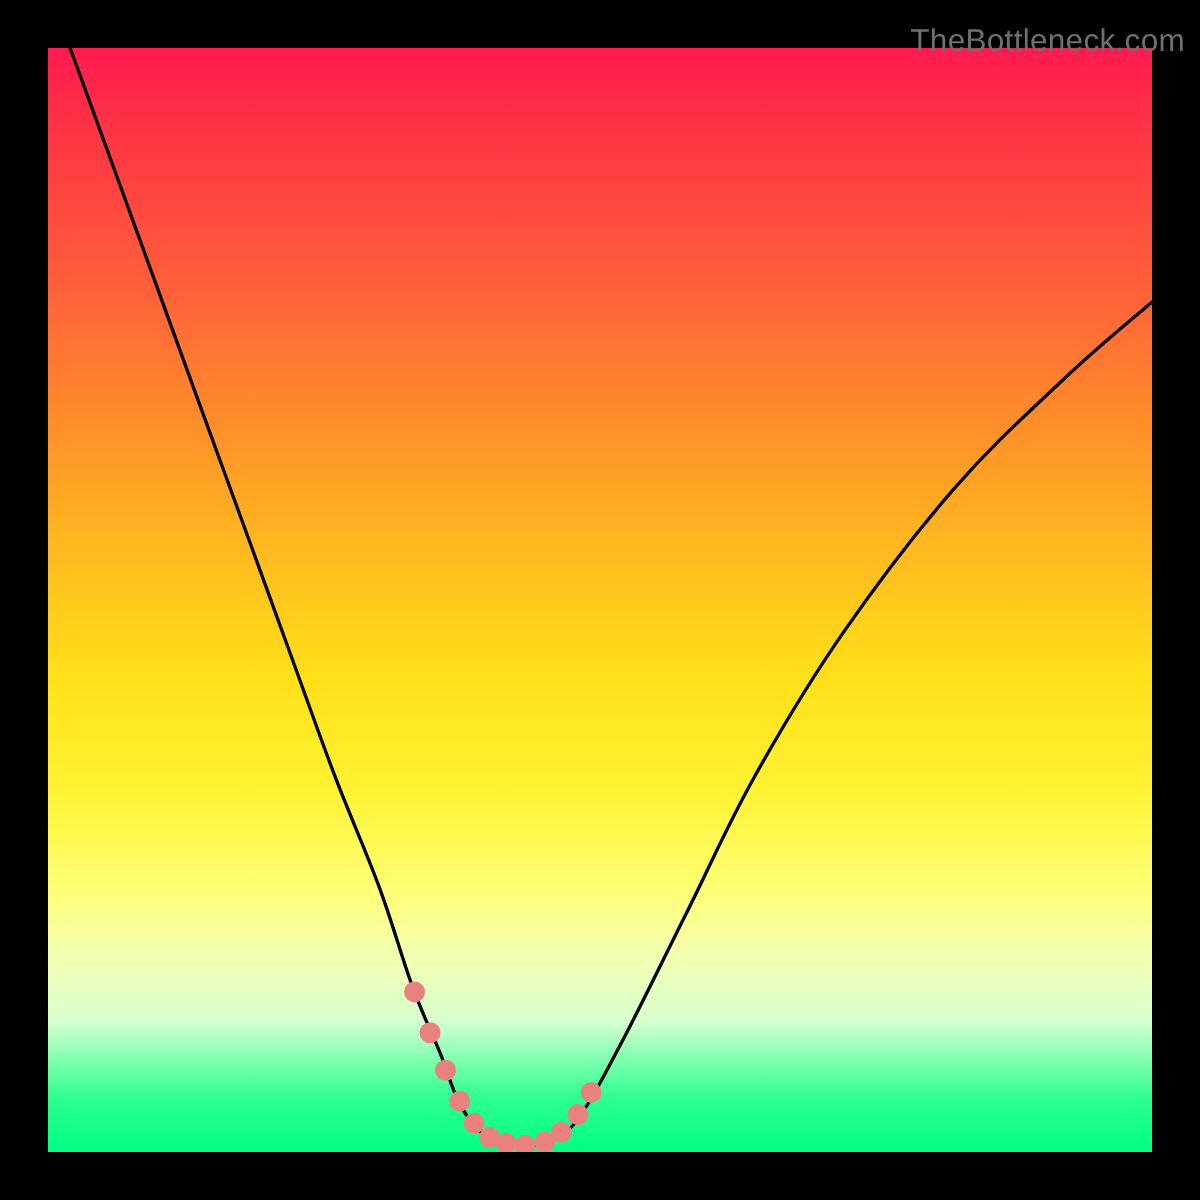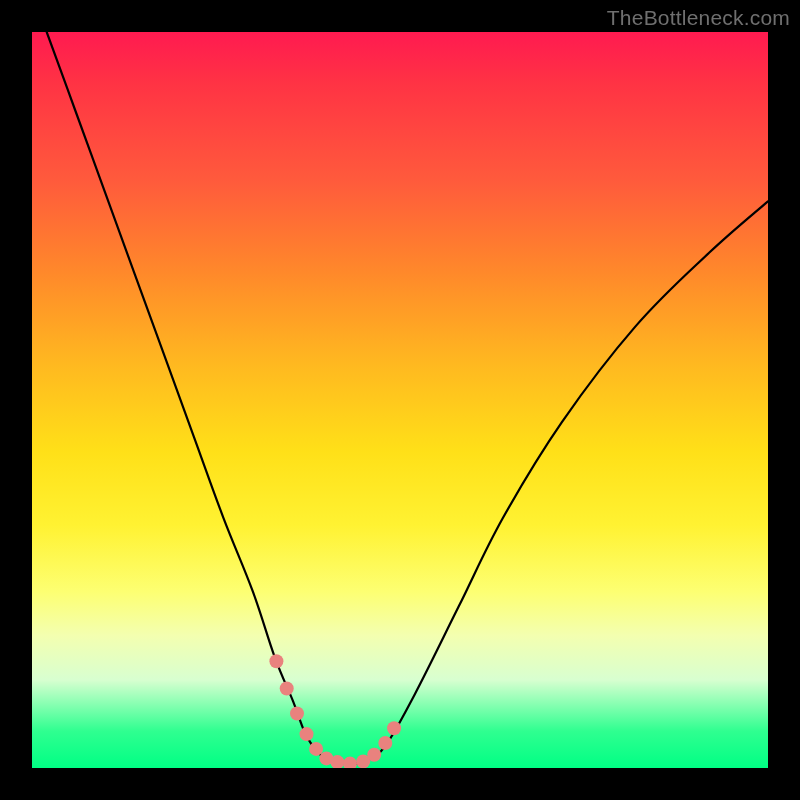--- a/index.html
+++ b/index.html
@@ -35,21 +35,21 @@
       #fff232 67%,
       #fdff72 76%,
       #f3ffb0 82%,
       #d8ffd0 88%,
       #2fff90 95%,
       #00ff84 100%
     );
   }
   .watermark {
     position: absolute;
-    top: 6px;
+    top: 16px;
     right: 10px;
     color: #6f6f6f;
     font-size: 21px;
     font-weight: 500;
     letter-spacing: 0.2px;
   }
   svg.curve {
     position: absolute;
     left: 0;
     top: 0;

